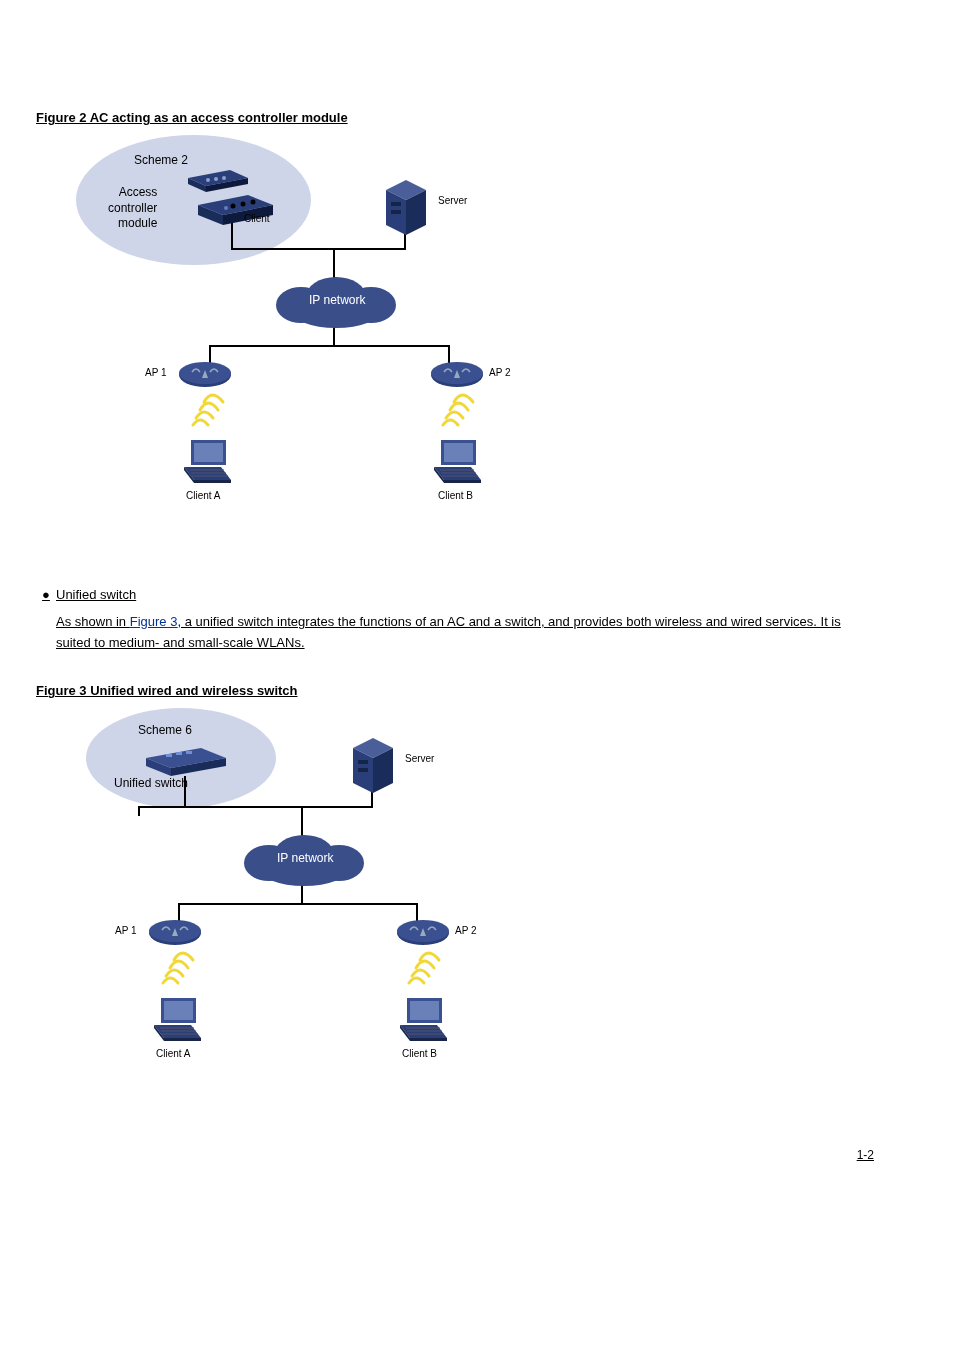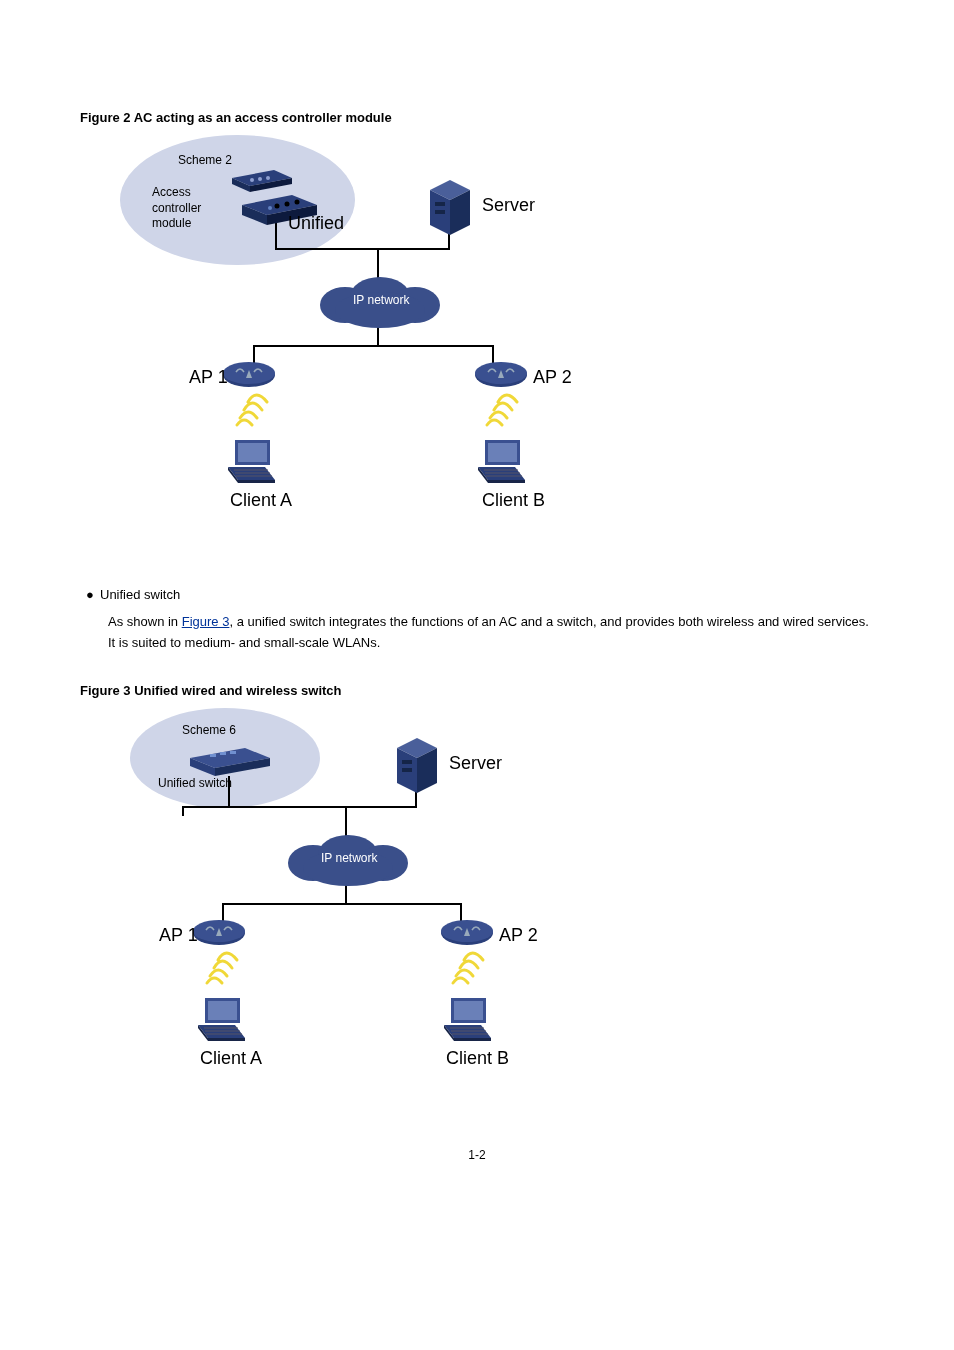--- a/index.html
+++ b/index.html
@@ -5,21 +5,22 @@
   body {
     margin: 0;
     padding: 0;
     font-family: Arial, sans-serif;
     font-size: 13px;
     color: #000;
     background: #fff;
     width: 954px;
   }
   .page {
-    padding: 110px 80px 60px 80px;
+    padding: 110px 80px 60px 36px;
+    text-decoration: underline;
   }
   .figure-title {
     font-size: 13px;
     font-weight: bold;
     margin-bottom: 10px;
   }
   .figure-wrap {
     margin-bottom: 40px;
   }
   .diagram {
@@ -35,26 +36,26 @@
     position: absolute;
     background: #cfd5e8;
     border-radius: 50%;
     z-index: 1;
   }
   .scheme2 { left: -20px; top: 0; width: 235px; height: 130px; }
   .scheme3 { left: -10px; top: 0; width: 190px; height: 100px; }
   .scheme-label {
     position: absolute;
     font-size: 12px;
-    text-align: left;
+    text-align: right;
     z-index: 3;
   }
   .label {
     position: absolute;
-    font-size: 18px;
+    font-size: 10px;
     z-index: 5;
     white-space: nowrap;
   }
   .ip-cloud {
     position: absolute;
     width: 130px;
     height: 55px;
     z-index: 4;
   }
   .ip-text {
@@ -88,21 +89,21 @@
   .link {
     color: #003399;
     text-decoration: underline;
   }
   .icon-holder {
     position: absolute;
     z-index: 4;
   }
   svg { display: block; }
   .page-num {
-    text-align: center;
+    text-align: right;
     font-size: 12px;
     margin-top: 40px;
   }
   .wave {
     position: absolute;
     z-index: 3;
   }
 </style>
 </head>
 <body>
@@ -130,21 +131,21 @@
 
           <polygon points="20,35 70,25 95,35 45,45" fill="#2a3f7a"></polygon>
           <polygon points="20,35 45,45 45,55 20,45" fill="#1a2d5a"></polygon>
           <polygon points="45,45 95,35 95,45 45,55" fill="#0d1a3d"></polygon>
           <circle cx="55" cy="36" r="2.5" fill="#000"></circle>
           <circle cx="65" cy="34" r="2.5" fill="#000"></circle>
           <circle cx="75" cy="32" r="2.5" fill="#000"></circle>
           <circle cx="48" cy="38" r="2" fill="#6080c0"></circle>
         </svg>
       </div>
-      <div class="label" style="left:148px;top:78px;">Unified</div>
+      <div class="label" style="left:148px;top:78px;">Client</div>
 
       <div class="icon-holder" style="left:285px;top:45px;">
         <svg width="50" height="55" viewBox="0 0 50 55">
           <polygon points="5,10 25,0 45,10 25,20" fill="#4a5f9a"></polygon>
           <polygon points="5,10 25,20 25,55 5,45" fill="#2a3f7a"></polygon>
           <polygon points="25,20 45,10 45,45 25,55" fill="#1a2d5a"></polygon>
           <rect x="10" y="22" width="10" height="4" fill="#152548"></rect>
           <rect x="10" y="30" width="10" height="4" fill="#152548"></rect>
         </svg>
       </div>
@@ -228,21 +229,21 @@
         </svg>
       </div>
       <div class="label" style="left:342px;top:355px;">Client B</div>
     </div>
   </div>
 
   <div class="bullet">
     <div class="dot">●</div>
     <div><span>Unified switch</span></div>
   </div>
-  <div style="margin-left:28px;line-height:1.6;">
+  <div style="margin-left:20px;line-height:1.6;">
     <span>As shown in </span><a class="link">Figure 3</a><span>, a unified switch integrates the functions of an AC and a switch, and provides both wireless and wired services. It is suited to medium- and small-scale WLANs.</span>
   </div>
 
   <div class="figure-wrap" style="margin-top:30px;">
     <div class="figure-title">Figure 3 Unified wired and wireless switch</div>
     <div class="diagram" style="height:400px;">
       <div class="scheme-ellipse scheme3"></div>
       <div class="scheme-label" style="left:42px;top:15px;">Scheme 6</div>
 
       <div class="icon-holder" style="left:45px;top:38px;">

